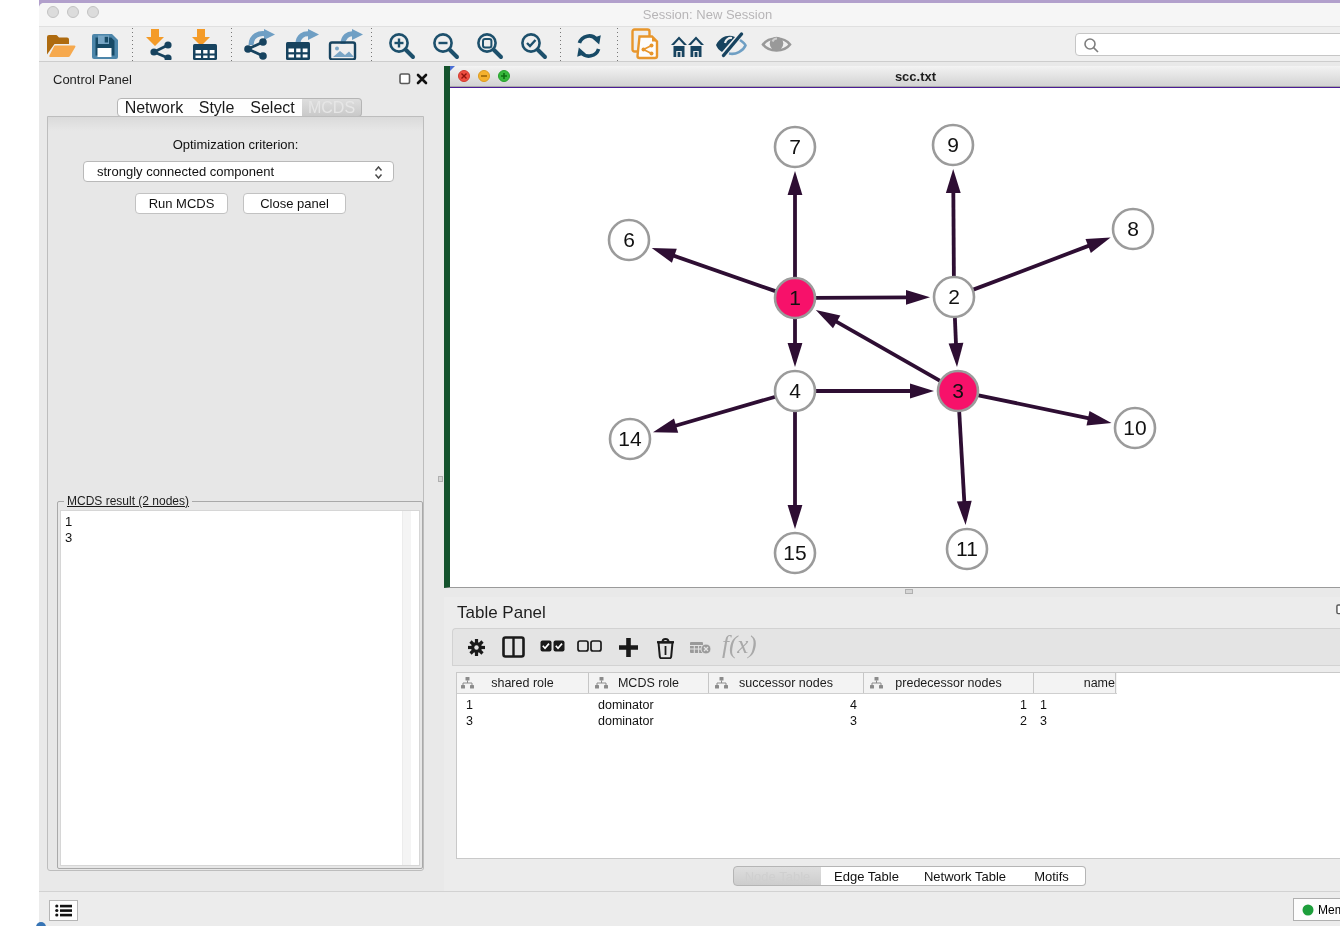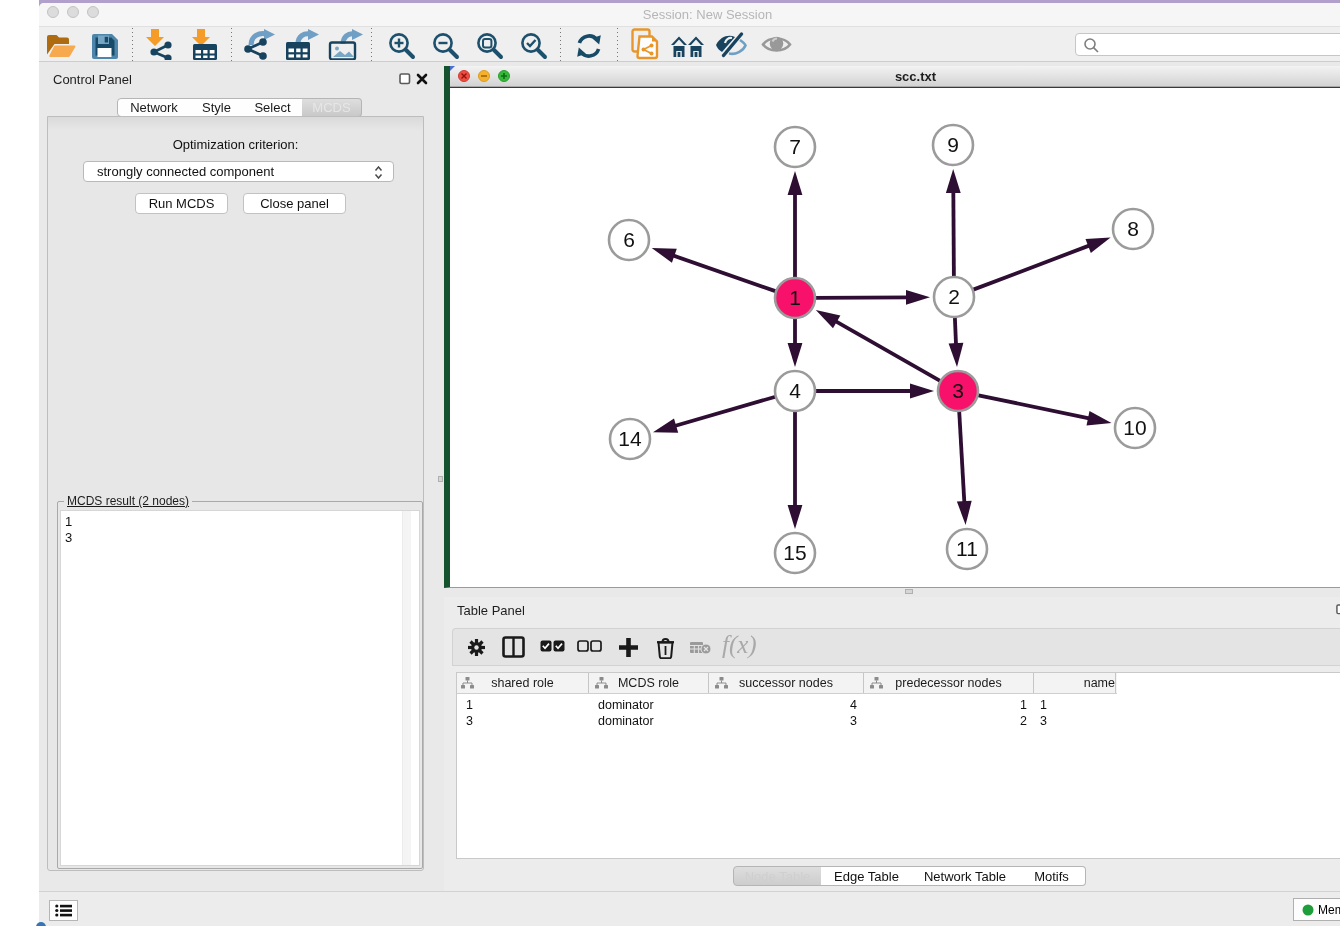--- a/index.html
+++ b/index.html
@@ -19,21 +19,21 @@
  border-bottom:1px solid #cdcdcd;}
 .tbsep{position:absolute;top:1px;height:34px;width:1px;
  background-image:repeating-linear-gradient(to bottom,#777 0,#777 1px,transparent 1px,transparent 4px);}
 .tbi{position:absolute;top:0;}
 #searchbox{position:absolute;left:1036px;top:6px;width:292px;height:23px;background:#fff;
  border:1px solid #c6c6c6;border-radius:4px;}
 #cpanel{position:absolute;left:0;top:59px;width:393px;height:829px;background:#e9e9e9;}
 #cptitle{position:absolute;left:14px;top:10px;font-size:13px;color:#1e1e1e;}
 .tabrow{position:absolute;height:19px;}
 .tab{position:absolute;top:0;height:19px;background:#fefefe;border:1px solid #b5b5b5;
- font-size:13px;color:#1a1a1a;text-align:center;line-height:18px;}
+ font-size:16px;color:#1a1a1a;text-align:center;line-height:18px;}
 .tabsel{background:linear-gradient(#dedede,#c9c9c9);color:#e6e6e6;}
 #cpbox{position:absolute;left:8px;top:54px;width:377px;height:755px;
  border:1px solid #bdbdbd;background:#e7e7e7;border-radius:0 0 3px 3px;}
 #cpbox .topshade{position:absolute;left:0;top:0;width:100%;height:14px;
  background:linear-gradient(#dadada,#e7e7e7);}
 #optlabel{position:absolute;left:0;top:20px;width:100%;text-align:center;font-size:13px;color:#111;}
 #dropdown{position:absolute;left:35px;top:44px;width:311px;height:21px;background:#fff;
  border:1px solid #b9b9b9;border-radius:4px;font-size:13px;color:#111;line-height:20px;
  padding-left:13px;}
 .btn{position:absolute;top:76px;height:21px;background:#fff;border:1px solid #c2c2c2;
@@ -49,21 +49,21 @@
 .mcdsitem{position:absolute;left:4px;font-size:13px;color:#111;}
 #netwin{position:absolute;left:405px;top:63px;width:932px;height:522px;background:#4c1d95;
  border-left:6px solid #14532d;border-bottom:1px solid #9a9a9a;}
 #nettitle{position:absolute;left:0;top:0;width:931px;height:21px;
  background:linear-gradient(#f3f3f3,#d3d3d3);border-bottom:1px solid #a8a8a8;}
 #nettext{position:absolute;left:0;top:3px;width:100%;text-align:center;font-size:13px;
  font-weight:600;color:#1d1d1d;}
 .itl{position:absolute;top:4px;width:12px;height:12px;border-radius:50%;}
 #netcanvas{position:absolute;left:0px;top:22px;width:931px;height:499px;background:#fff;}
 #tpanel{position:absolute;left:405px;top:594px;width:932px;height:294px;background:#ececec;}
-#tptitle{position:absolute;left:13px;top:6px;font-size:13px;color:#1e1e1e;}
+#tptitle{position:absolute;left:13px;top:6px;font-size:17px;color:#1e1e1e;}
 #tptoolbar{position:absolute;left:8px;top:31px;width:924px;height:38px;background:#e4e4e4;
  border:1px solid #d2d2d2;border-radius:4px 0 0 0;border-right:none;}
 #ttable{position:absolute;left:12px;top:75px;width:913px;height:187px;background:#fff;
  border:1px solid #c9c9c9;}
 #thead{position:absolute;left:0;top:0;width:660px;height:21px;background:#f3f3f3;
  border-bottom:1px solid #cfcfcf;}
 .thcell{position:absolute;top:0;height:20px;border-right:1px solid #c6c6c6;
  font-size:12.5px;color:#1b1b1b;text-align:center;line-height:20px;}
 .trow{position:absolute;width:100%;height:16px;font-size:12.5px;color:#111;}
 .tcell{position:absolute;top:1px;}

